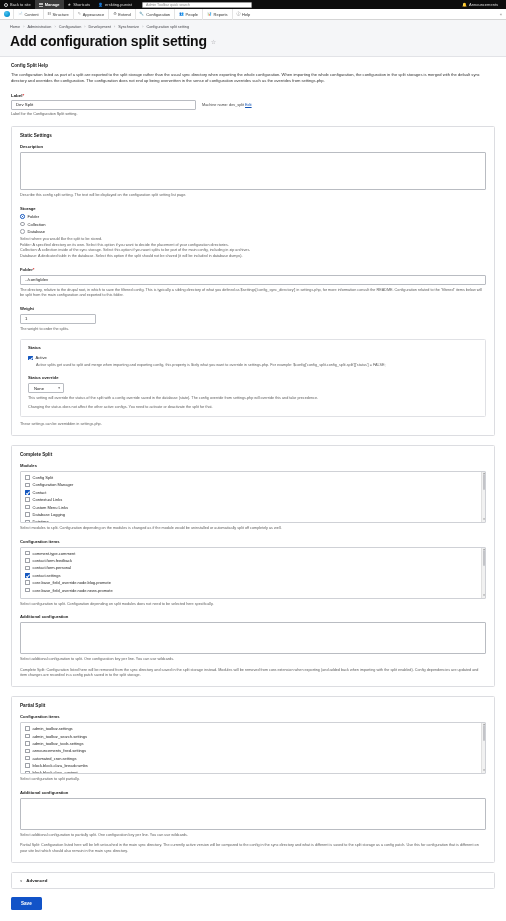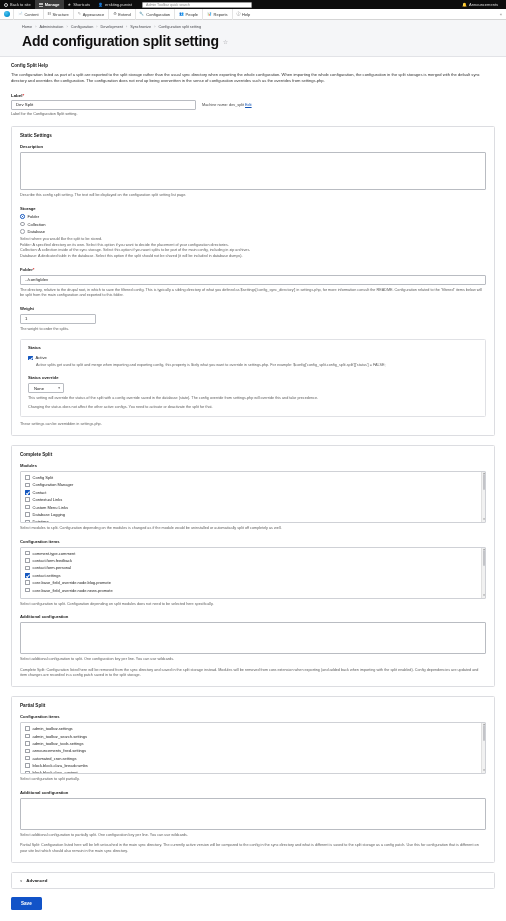--- a/index.html
+++ b/index.html
@@ -82,21 +82,21 @@
     padding: 0 4px; height: 11px;
     font-size: 4px; color: #333; white-space: nowrap;
     border-left: 0.5px solid #e4e4e4;
   }
   .sub-ico { font-size: 4px; color: #6a6a6a; line-height: 1; }
   .sub-right { margin-left: auto; padding-right: 4px; font-size: 4px; color: #777; }
 
   
   .page-head {
     background: #f5f6f8;
-    padding: 5px 11px 7px 22px;
+    padding: 5px 11px 7px 10px;
     border-bottom: 1px solid #e2e3e7;
   }
   .breadcrumb { font-size: 3.8px; color: #55565b; display: flex; gap: 3px; align-items: center; flex-wrap: wrap; }
   .bc-sep { color: #9a9ba0; }
   .bc-link { color: #4a4b50; }
   .page-title {
     font-size: 14px;
     font-weight: bold;
     color: #100f0f;
     letter-spacing: -0.2px;

